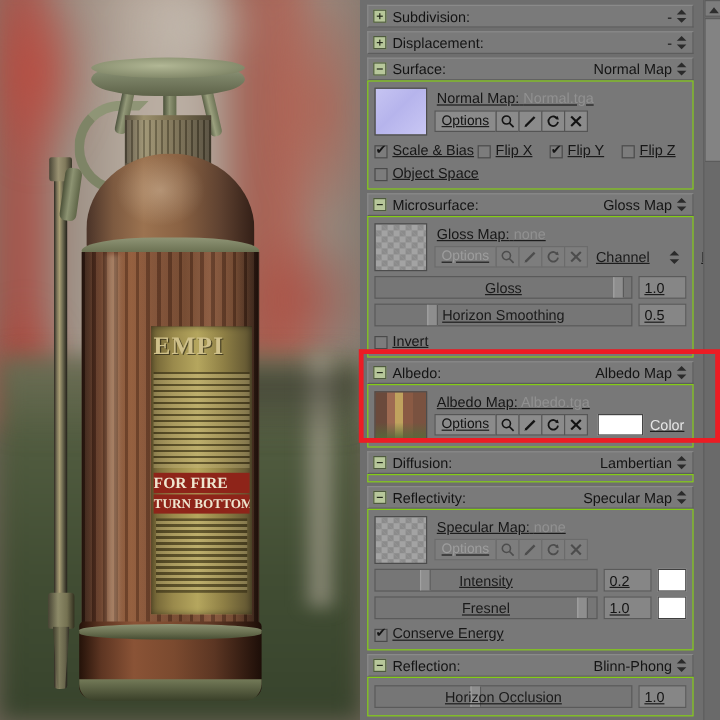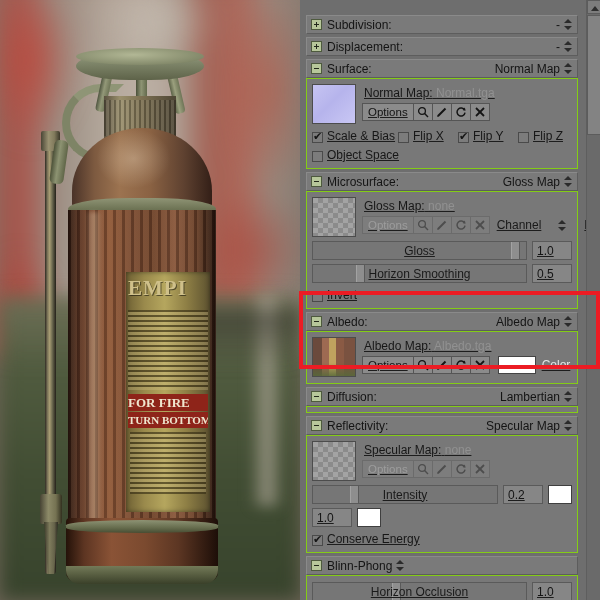--- a/index.html
+++ b/index.html
@@ -226,21 +226,21 @@
     left: 66px; top: 566px; width: 152px; height: 18px;
     background: linear-gradient(180deg, #737a58 0%, #545a3e 55%, #3a4029 100%);
     border-radius: 0 0 14px 14px;
   }
 
   
   #panel {
     position: relative;
     width: 300px; height: 600px;
     background: #6e6e6e;
-    padding: 15px 4px 0 6px;
+    padding: 4px 4px 0 6px;
     font-size: 11.5px;
     color: #1d1d1d;
     overflow: hidden;
   }
   .group { margin-bottom: 3px; }
 
   .hdr {
     display: flex; align-items: center;
     height: 19px;
     background: #7a7a7a;
@@ -715,35 +715,40 @@
         </div>
         <div class="slrow">
           <div class="slider">
             <div class="sl-handle" style="left:20%"></div>
             <span class="sl-txt">Intensity</span>
           </div>
           <div class="numbox">0.2</div>
           <div class="colbox"></div>
         </div>
         <div class="slrow">
+          <div class="slider">
+            <div class="sl-handle" style="left:calc(96% - 9px)"></div>
+            <span class="sl-txt">Fresnel</span>
+          </div>
           <div class="numbox">1.0</div>
           <div class="colbox"></div>
         </div>
         <div class="cbrow">
           <div class="cb">
             <span class="box on"></span>
             <span>Conserve Energy</span>
           </div>
         </div>
       </div>
     </div>
 
     <div class="group">
       <div class="hdr">
         <div class="exp"></div>
+        <div class="hdr-title">Reflection:</div>
         <div class="hdr-val">Blinn-Phong</div>
         <div class="spin"></div>
       </div>
       <div class="panel-body">
         <div class="slrow">
           <div class="slider" style="margin-top:1px">
             <div class="sl-handle" style="left:37%"></div>
             <span class="sl-txt">Horizon Occlusion</span>
           </div>
           <div class="numbox" style="margin-top:1px">1.0</div>

